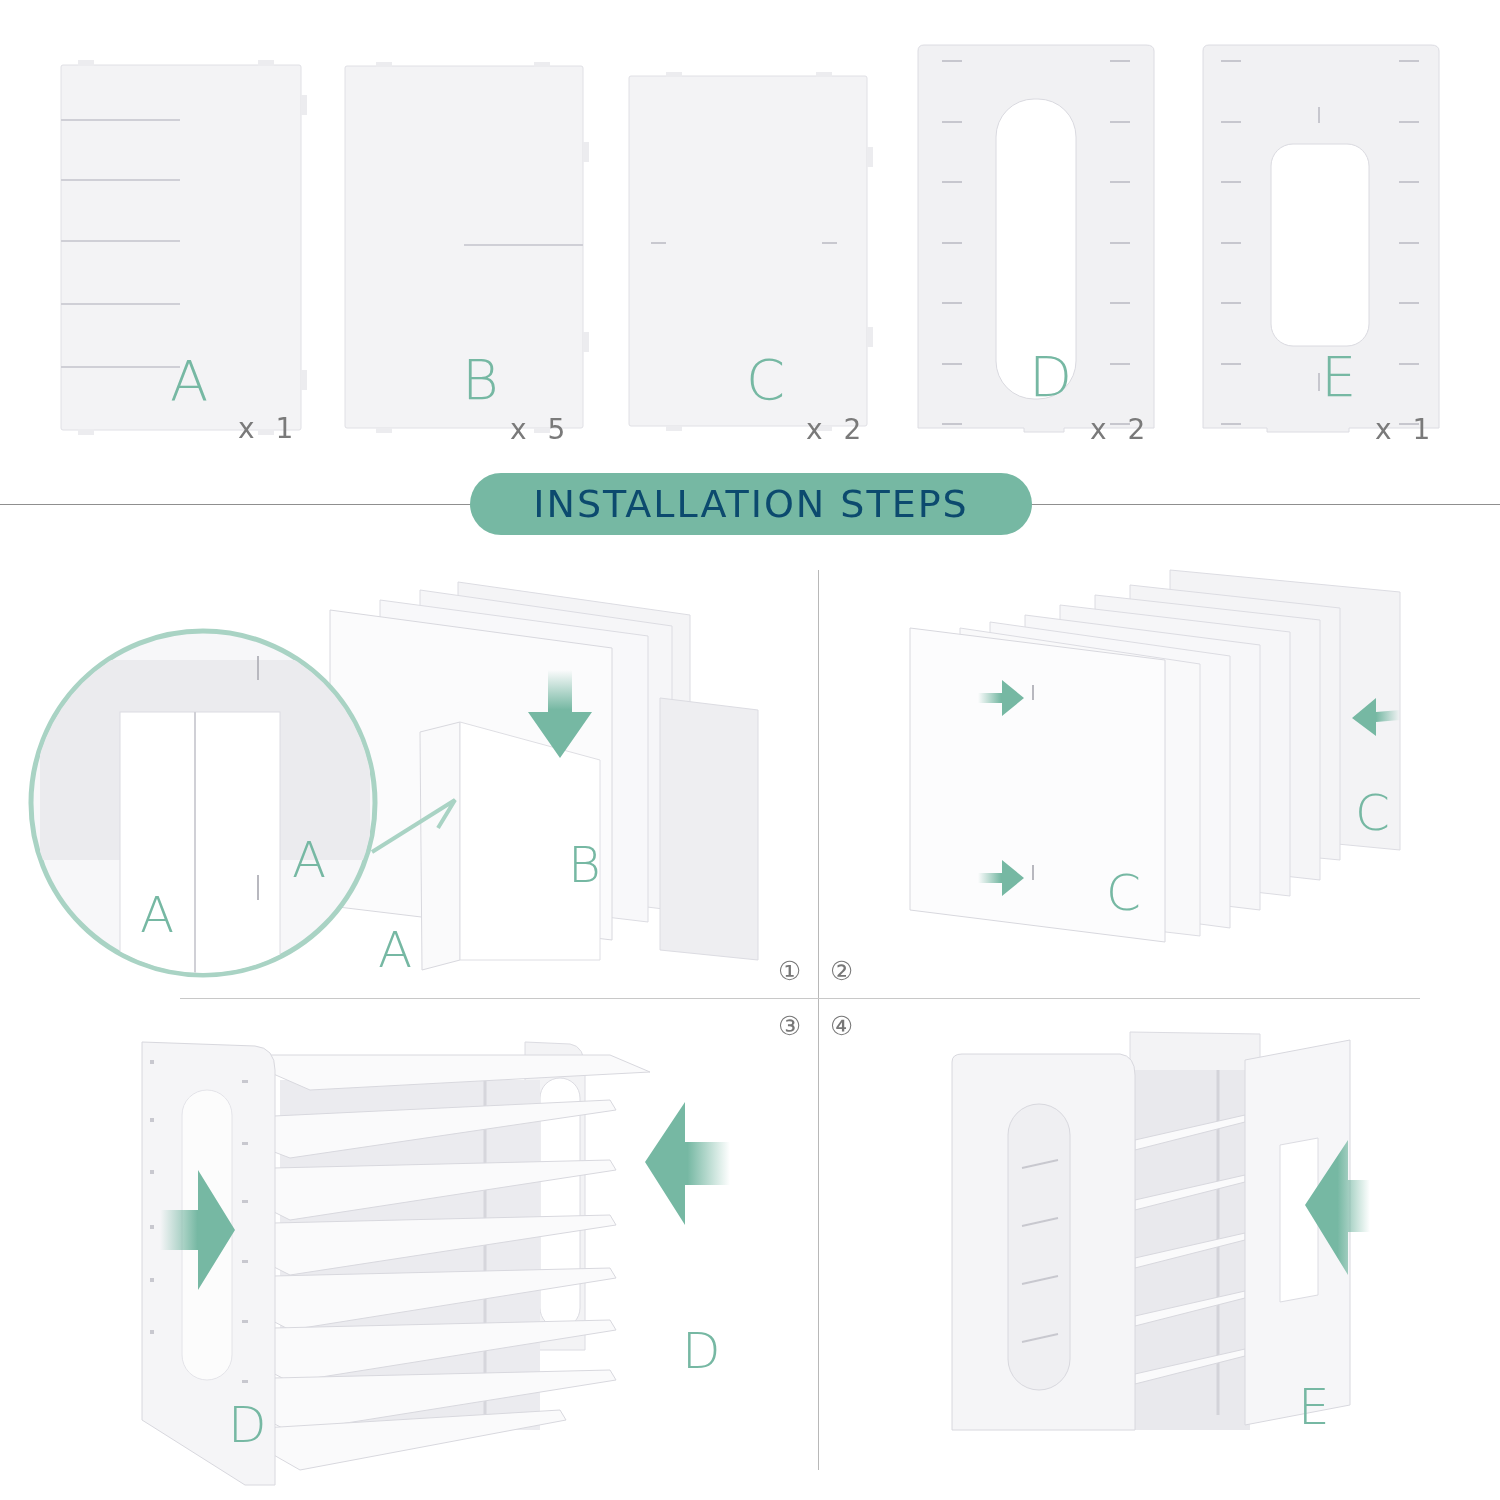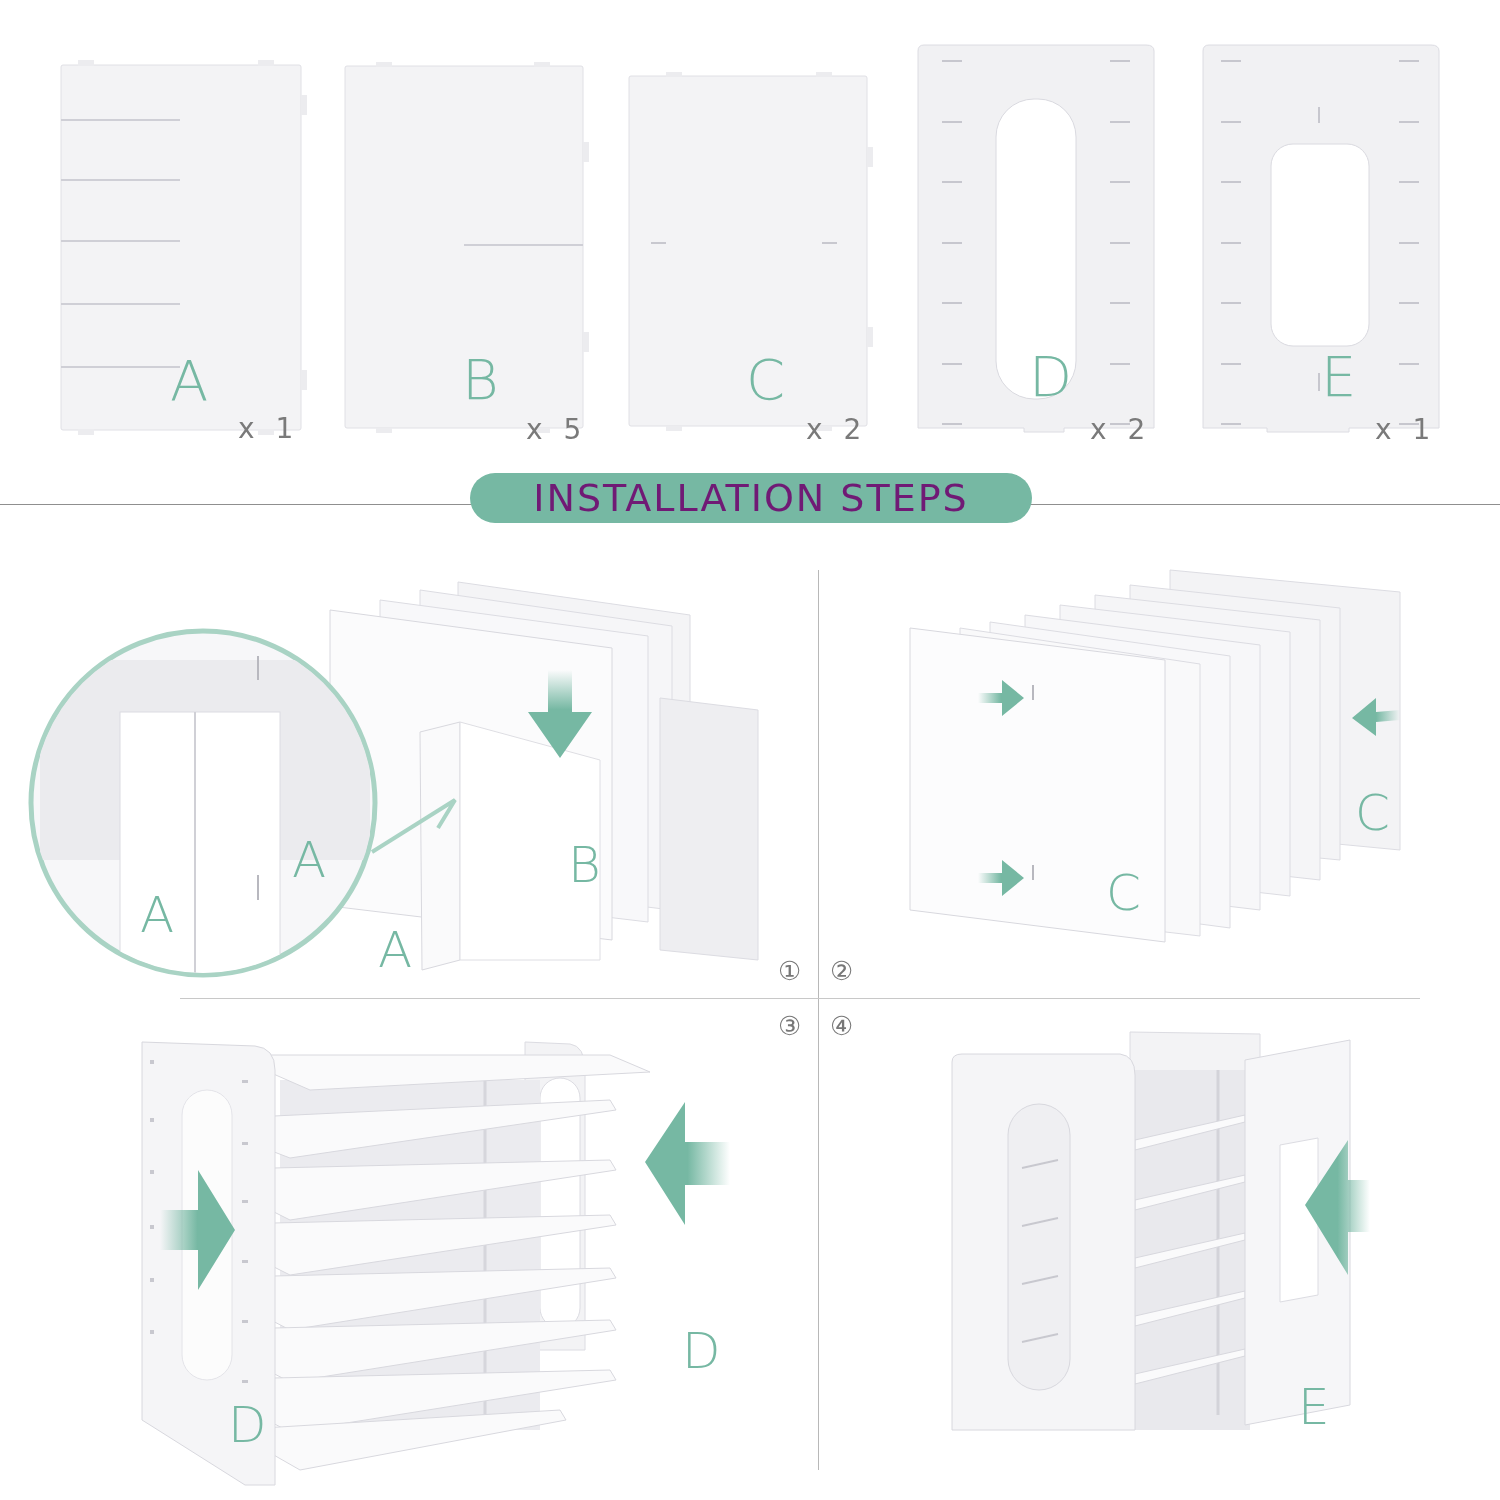--- a/index.html
+++ b/index.html
@@ -5,21 +5,21 @@
   html,body{margin:0;padding:0;background:#ffffff;}
   body{width:1500px;height:1500px;position:relative;overflow:hidden;font-family:"DejaVu Sans","Liberation Sans",sans-serif;}
   
   .part{position:absolute;}
   .part svg{position:absolute;left:0;top:0;}
   .part-letter{position:absolute;color:#76b8a3;font-size:56px;line-height:1;font-weight:300;}
   .part-qty{position:absolute;color:#7a7a7a;font-size:28px;line-height:1;letter-spacing:6px;margin-top:40px;}
   
   .hline{position:absolute;height:1px;background:#8f8f8f;}
   .vline{position:absolute;width:1px;background:#b8b8b8;}
-  .badge{position:absolute;left:470px;top:473px;width:562px;height:50px;border-radius:31px;background:#76b8a3;color:#701a75;font-size:38px;letter-spacing:2px;display:flex;align-items:center;justify-content:center;}
+  .badge{position:absolute;left:470px;top:473px;width:562px;height:62px;border-radius:31px;background:#76b8a3;color:#0c4a6e;font-size:38px;letter-spacing:2px;display:flex;align-items:center;justify-content:center;}
   .step-label{position:absolute;color:#76b8a3;font-size:50px;line-height:1;font-weight:300;}
   .step-num{position:absolute;color:#777;font-size:26px;line-height:1;}
   .panel{position:absolute;}
 </style>
 </head>
 <body>
 
 <div>
 
   <div class="part" style="left:58px;top:60px;width:250px;height:375px;">
@@ -46,21 +46,21 @@
       <rect x="3" y="4" width="238" height="362" rx="2" fill="#f3f3f5" stroke="#e0e0e5"></rect>
       <rect x="34" y="0" width="16" height="5" fill="#ececef"></rect>
       <rect x="192" y="0" width="16" height="5" fill="#ececef"></rect>
       <rect x="241" y="80" width="6" height="20" fill="#ececef"></rect>
       <rect x="241" y="270" width="6" height="20" fill="#ececef"></rect>
       <rect x="34" y="366" width="16" height="5" fill="#ececef"></rect>
       <rect x="192" y="366" width="16" height="5" fill="#ececef"></rect>
       <line x1="122" y1="183" x2="241" y2="183" stroke="#cfcfd6" stroke-width="2"></line>
     </svg>
     <span class="part-letter" style="left:120px;top:290px;">B</span>
-    <span class="part-qty" style="left:184px;top:314px;">x 5</span>
+    <span class="part-qty" style="left:168px;top:314px;">x 5</span>
   </div>
 
   <div class="part" style="left:626px;top:72px;width:250px;height:360px;">
     <svg width="250" height="360" viewBox="0 0 250 360">
       <rect x="3" y="4" width="238" height="350" rx="2" fill="#f3f3f5" stroke="#e0e0e5"></rect>
       <rect x="40" y="0" width="16" height="5" fill="#ececef"></rect>
       <rect x="190" y="0" width="16" height="5" fill="#ececef"></rect>
       <rect x="241" y="75" width="6" height="20" fill="#ececef"></rect>
       <rect x="241" y="255" width="6" height="20" fill="#ececef"></rect>
       <rect x="40" y="354" width="16" height="5" fill="#ececef"></rect>

